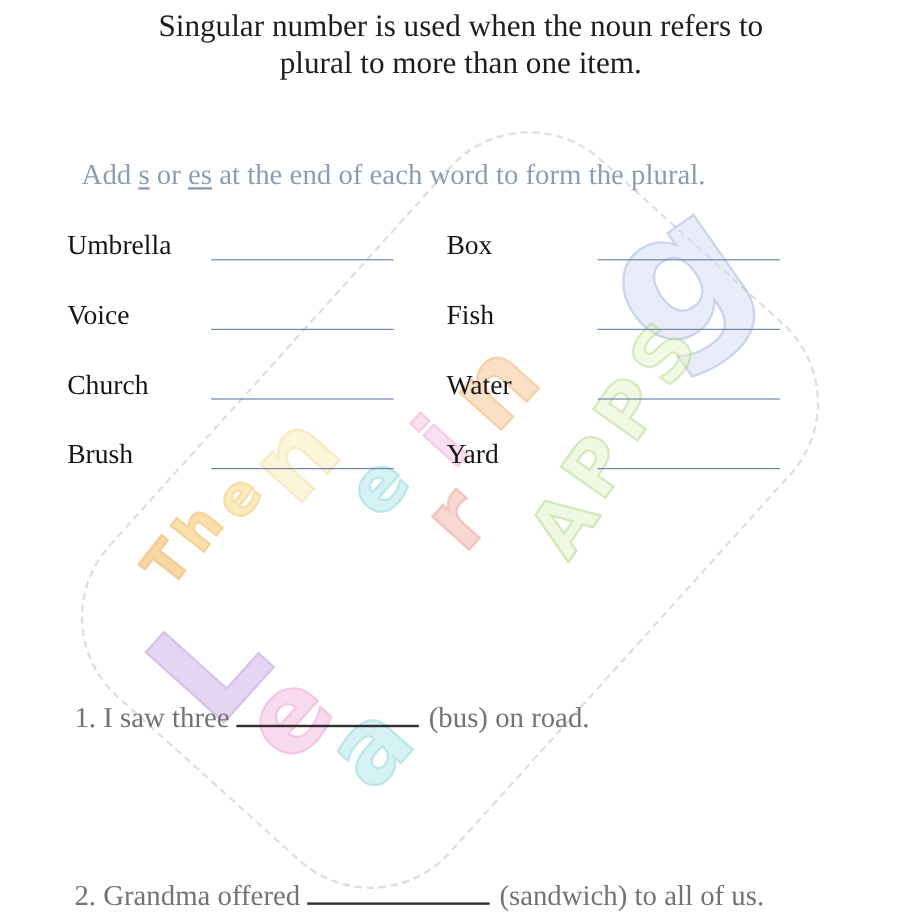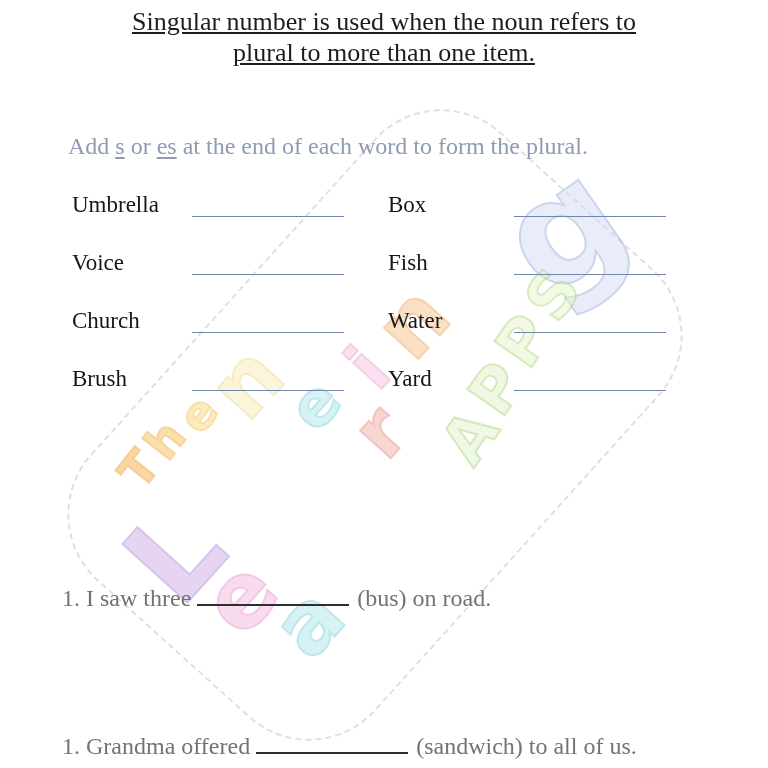--- a/index.html
+++ b/index.html
@@ -36,34 +36,33 @@
   
   .content { position: absolute; inset: 0; z-index: 1; }
 
   .heading {
     position: absolute;
     top: 6px; left: 30px; right: 30px;
     text-align: center;
     font-size: 26px;
     line-height: 31px;
     color: #1d1d1d;
-    text-decoration: underline;
   }
 
   .instr {
     position: absolute;
     font-size: 24px;
     color: #8d9cb2;
     white-space: nowrap;
   }
   #instr1 { left: 68px; top: 133px; }
   #instr2 { left: 58px; top: 508px; }
   .useg { text-decoration: underline; text-underline-offset: 3px; }
 
-  .wrow { position: absolute; left: 72px; width: 628px; height: 30px; }
+  .wrow { position: absolute; left: 56px; width: 628px; height: 30px; }
   .wword {
     position: absolute; top: 0;
     font-size: 23px; color: #161616;
     white-space: nowrap;
   }
   .wblank {
     position: absolute; top: 0;
     width: 152px; height: 24px;
     border-bottom: 1.5px solid #7285ab;
   }
@@ -143,16 +142,16 @@
       <span class="wword left">Brush</span>
       <span class="wblank left"></span>
       <span class="wword right">Yard</span>
       <span class="wblank right"></span>
     </div>
 
 
     <div class="sentence" style="top:584px"><span>1. I saw three</span><span class="sblank"></span><span>(bus) on road.</span></div>
 
 
-    <div class="sentence" style="top:732px"><span>1. Grandma offered</span><span class="sblank"></span><span>(sandwich) to all of us.</span></div>
+    <div class="sentence" style="top:732px"><span>2. Grandma offered</span><span class="sblank"></span><span>(sandwich) to all of us.</span></div>
 
   </div>
 </div>
 
 </body></html>

